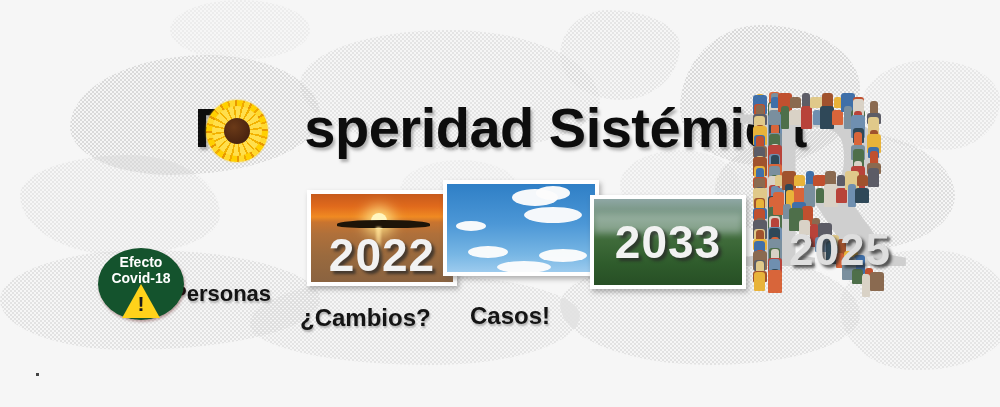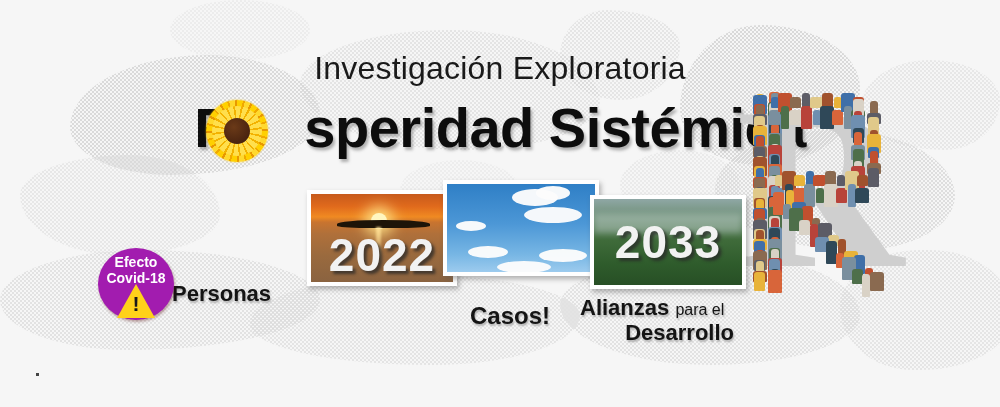--- a/index.html
+++ b/index.html
@@ -148,22 +148,22 @@
   #label-2020 .l2{display:block;padding-left:14px;}
   #label-2022{left:300px;top:305px;width:170px;font-size:24px;}
   #label-2023{left:470px;top:303px;width:130px;font-size:24px;}
   #label-2024{left:580px;top:296px;width:170px;font-size:22px;text-align:left;}
   #label-2024 .small{font-size:16px;font-weight:normal;}
   #label-2024 .l2{display:block;text-align:right;padding-right:16px;}
   #label-2025{left:738px;top:293px;width:200px;font-size:21px;text-align:center;}
   #label-2025 .l2{display:block;}
 
   
-  .covid-badge{position:absolute;left:98px;top:248px;width:76px;height:72px;
-    border-radius:50%;background:#a21caf;box-shadow:1px 2px 3px rgba(80,0,0,.35);}
+  .covid-badge{position:absolute;left:98px;top:248px;width:86px;height:72px;
+    border-radius:50%;background:#14532d;box-shadow:1px 2px 3px rgba(80,0,0,.35);}
   .covid-badge .txt{position:absolute;left:0;top:7px;width:100%;text-align:center;
     color:#fff;font-size:14px;font-weight:bold;line-height:1.12;}
   .warn-tri{position:absolute;left:50%;top:36px;transform:translateX(-50%);
     width:0;height:0;border-left:19px solid transparent;border-right:19px solid transparent;
     border-bottom:34px solid #ffd21a;}
   .warn-tri::after{content:"!";position:absolute;left:-5px;top:9px;width:10px;
     color:#1a1a1a;font-size:21px;font-weight:bold;line-height:1;text-align:center;}
 
   .dot{position:absolute;left:36px;top:373px;width:3px;height:3px;background:#444;}
 </style>
@@ -182,21 +182,20 @@
     <div class="blob b7"></div>
       <div class="blob b8"></div>
       <div class="blob b9"></div>
     <div class="blob b10"></div>
       <div class="blob b11"></div>
       <div class="blob b12"></div>
     <div class="blob b13"></div>
       <div class="blob b14"></div>
   </div>
 
-  <div class="subtitle">Investigación Exploratoria</div>
   <div class="maintitle">
     <span>Pr</span><span class="hole"></span><span>speridad Sistémica</span>
   </div>
   <div class="sunflower">
     <div class="petals"></div>
     <div class="core"></div>
   </div>
 
   <div class="people-r">
     <div class="glyph">R</div>
@@ -375,30 +374,27 @@
   </div>
 
   <div class="card" id="card-2024">
     <div class="photo rainbowimg">
       <div class="haze"></div>
         <div class="bow"></div>
       <div class="year" style="top:16px">2033</div>
     </div>
   </div>
 
+  <div class="year" id="year-2025" style="left:775px;top:225px;width:130px;font-size:44px;color:#dedede">2025</div>
 
   <div class="label" id="label-2020">
     <span>Personas</span>
   </div>
+  <div class="label" id="label-2022">¿Cambios?</div>
   <div class="label" id="label-2023">Casos!</div>
-  <div class="label" id="label-2024">
-    <span>Alianzas</span>
-    <span class="small">para el</span>
-    <span class="l2">Desarrollo</span>
-  </div>
 
   <div class="covid-badge">
     <div class="txt">
       <span>Efecto</span><br>
       <span>Covid-18</span>
     </div>
     <div class="warn-tri"></div>
   </div>
 
   <div class="dot"></div>

